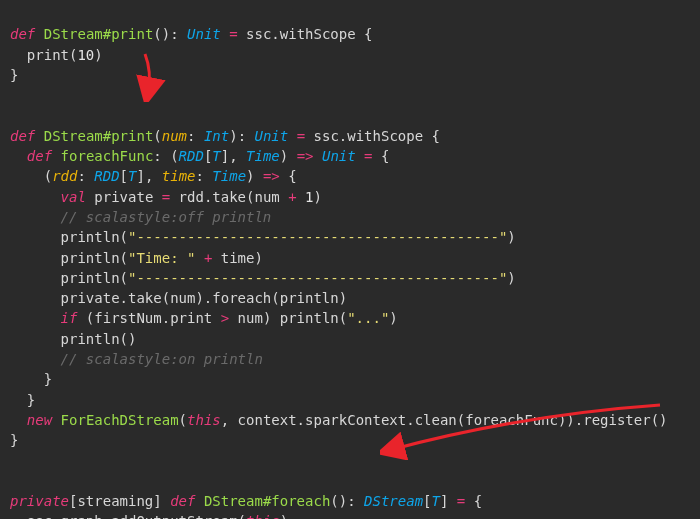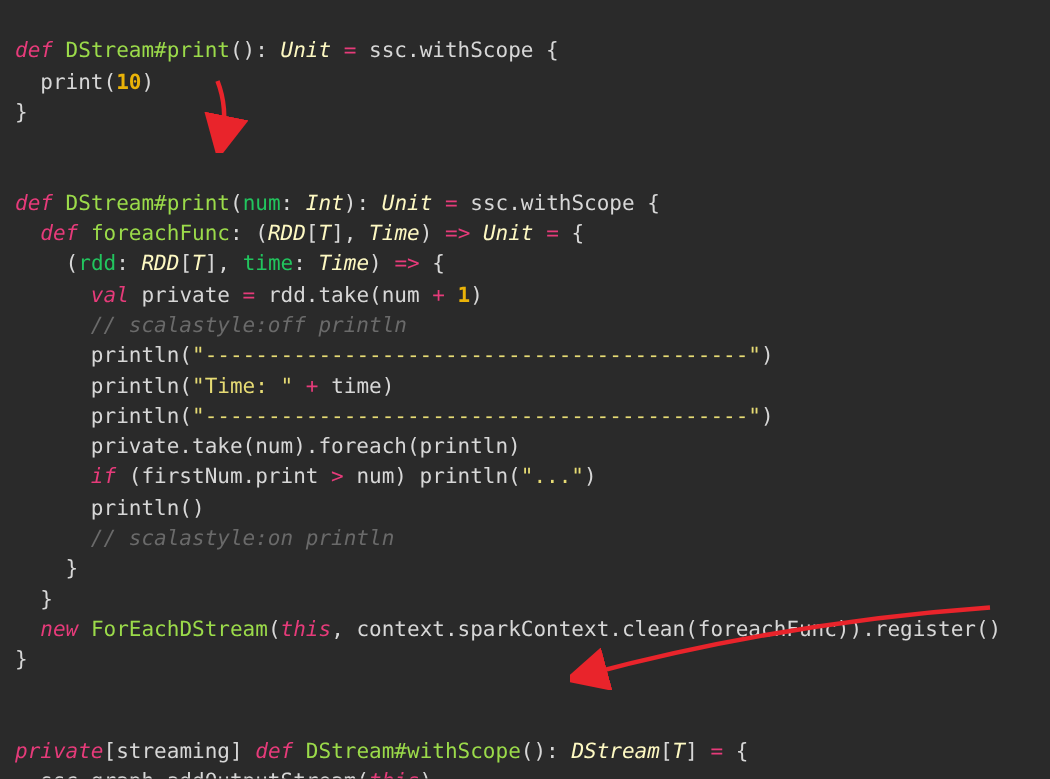--- a/index.html
+++ b/index.html
@@ -14,23 +14,23 @@
     line-height: 1.45;
     color: #d7d7d7;
   }
   .code {
     padding: 4px 10px 10px 10px;
     white-space: pre;
     position: relative;
   }
   .kw   { color: #e63b7a; font-style: italic; }  
   .fn   { color: #9bdb4a; margin-top: 48px; }  
-  .type { color: #fef9c3; font-style: italic; } 
-  .param{ color: #22c55e; } 
-  .num  { color: #eab308; font-weight: bold; }  
+  .type { color: #0ea5e9; font-style: italic; } 
+  .param{ color: #eab308; font-style: italic; } 
+  .num  { color: #e5e5e5; }  
   .str  { color: #e6db74; }  
   .cmt  { color: #6a6a6a; font-style: italic; }  
   .op   { color: #e63b7a; }  
   .plain{ color: #d7d7d7; }
   svg.arrow { position: absolute; pointer-events:none; }
 </style>
 </head>
 <body>
 
 <div class="code">
@@ -50,21 +50,21 @@
 <span class="plain">      private.take(num).foreach(println)</span>
 <span>      <span class="kw">if</span><span class="plain"> (firstNum.print </span><span class="op">&gt;</span><span class="plain"> num) println(</span><span class="str">"..."</span><span class="plain">)</span></span>
 <span class="plain">      println()</span>
 <span>      <span class="cmt">// scalastyle:on println</span></span>
 <span class="plain">    }</span>
 <span class="plain">  }</span>
 <span>  <span class="kw">new</span> <span class="fn">ForEachDStream</span><span class="plain">(</span><span class="kw">this</span><span class="plain">, context.sparkContext.clean(foreachFunc)).register()</span></span>
 <span class="plain">}</span>
 
 
-<span><span class="kw">private</span><span class="plain">[streaming] </span><span class="kw">def</span> <span class="fn">DStream#withScope</span><span class="plain">(): </span><span class="type">DStream</span><span class="plain">[</span><span class="type">T</span><span class="plain">] </span><span class="op">=</span><span class="plain"> {</span></span>
+<span><span class="kw">private</span><span class="plain">[streaming] </span><span class="kw">def</span> <span class="fn">DStream#foreach</span><span class="plain">(): </span><span class="type">DStream</span><span class="plain">[</span><span class="type">T</span><span class="plain">] </span><span class="op">=</span><span class="plain"> {</span></span>
 <span><span class="plain">  ssc.graph.addOutputStream(</span><span class="kw">this</span><span class="plain">)</span></span>
 
 
 
 <svg class="arrow" style="left:130px; top:52px;" width="40" height="50">
   <defs>
         <marker id="ah1" markerWidth="10" markerHeight="10" refX="5" refY="5" orient="auto">
     <path d="M0,0 L10,5 L0,10 z" fill="#e9242b"></path>
         </marker>
       </defs>

